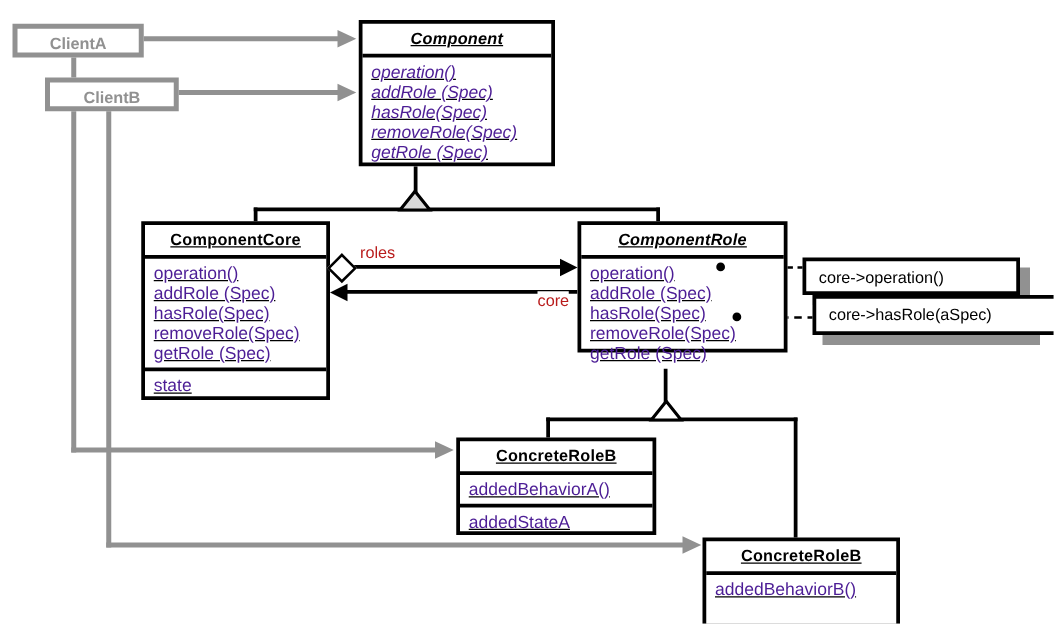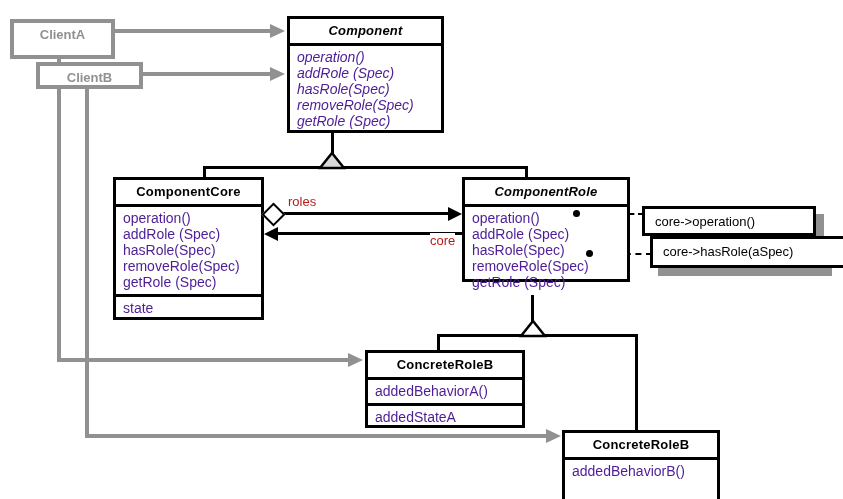--- a/index.html
+++ b/index.html
@@ -16,20 +16,21 @@
     font-family: "Liberation Sans", sans-serif;
   }
 
   
   .uml-box {
     position: absolute;
     box-sizing: border-box;
     background: #ffffff;
     border: 3px solid #000000;
     z-index: 5;
+    text-decoration: underline;
   }
   .uml-title {
     box-sizing: border-box;
     text-align: center;
     font-size: 13px;
     font-weight: bold;
     color: #000000;
     padding: 4px 6px 5px 6px;
     border-bottom: 3px solid #000000;
     letter-spacing: 0.2px;
@@ -150,21 +151,21 @@
     white-space: nowrap;
     z-index: 9;
     background: #ffffff;
   }
 </style>
 </head>
 <body>
 
 <div id="canvas">
 
-  <div class="client-box" style="left:10px; top:19px; width:105px; height:40px;">
+  <div class="client-box" style="left:10px; top:19px; width:105px; height:27px;">
     <span>ClientA</span>
   </div>
 
   <div class="client-box" style="left:36px; top:62px; width:107px; height:27px;">
     <span>ClientB</span>
   </div>
 
   <div class="gln-h" style="left:113px; top:29px; width:158px;"></div>
   <div class="arrow-right-gray" style="left:270px; top:24px;"></div>
 

